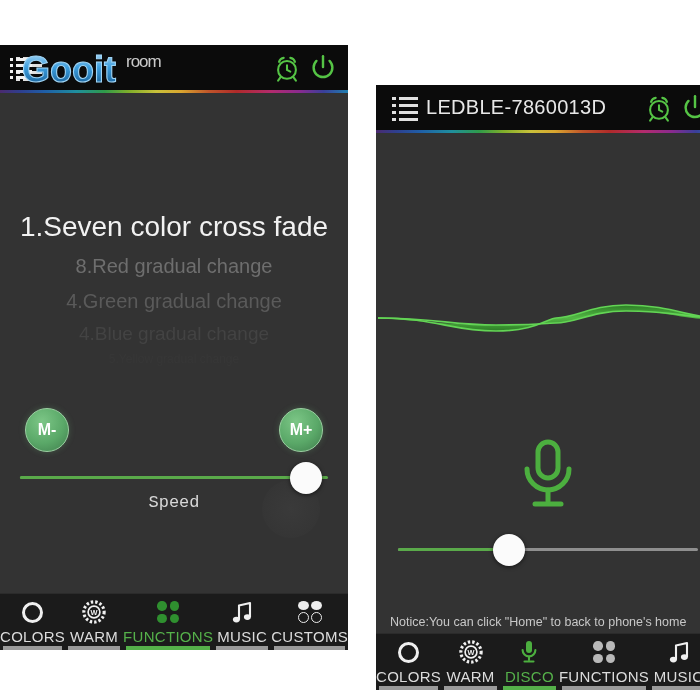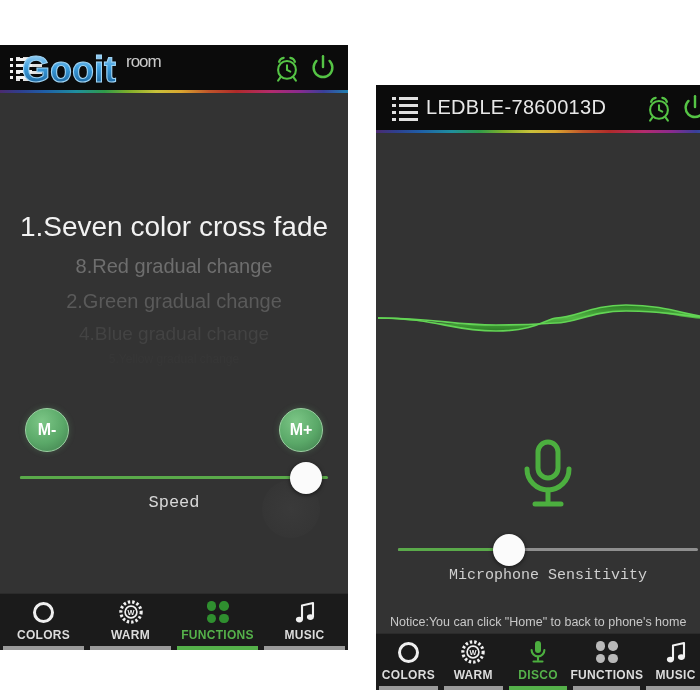--- a/index.html
+++ b/index.html
@@ -188,25 +188,24 @@
     display: flex;
     flex-direction: column;
     align-items: center;
     justify-content: flex-start;
     padding-top: 6px;
     position: relative;
   }
   .tab-icon { height: 24px; display: flex; align-items: center; justify-content: center; }
   .tab-label {
     margin-top: 4px;
-    font-size: 12px;
+    font-size: 15px;
     letter-spacing: .3px;
     color: #dcdcdc;
     white-space: nowrap;
-    font-weight: bold;
   }
   .tab.active .tab-label { color: #55b14a; }
   .tab-underline {
     position: absolute;
     left: 3px; right: 3px; bottom: 0;
     height: 4px;
     background: #9a9a9a;
   }
   .tab.active .tab-underline { background: #55b14a; }
 
@@ -315,21 +314,21 @@
       </div>
     </div>
 
     <div class="rainbow"></div>
 
     <div class="body">
 
       <div class="func-list">
         <div class="func-item i0">1.Seven color cross fade</div>
         <div class="func-item i1">8.Red  gradual change</div>
-        <div class="func-item i2">2.Green gradual change</div>
+        <div class="func-item i2">4.Green gradual change</div>
         <div class="func-item i3">4.Blue gradual change</div>
         <div class="func-item i4">5.Yellow gradual change</div>
       </div>
 
       <div class="mbtn minus">
         <span>M-</span>
       </div>
       <div class="mbtn plus">
         <span>M+</span>
       </div>
@@ -381,20 +380,32 @@
       </div>
       <div class="tab">
         <div class="tab-icon">
           <svg width="22" height="24" viewBox="0 0 22 24">
             <path d="M8 19.5 L8 5.5 L19 3 L19 17" fill="none" stroke="#f0f0f0" stroke-width="2.1" stroke-linejoin="round"></path>
             <ellipse cx="5.4" cy="19.6" rx="3.5" ry="2.8" fill="#f0f0f0"></ellipse>
             <ellipse cx="16.4" cy="17.1" rx="3.5" ry="2.8" fill="#f0f0f0"></ellipse>
           </svg>
         </div>
         <div class="tab-label">MUSIC</div>
+        <div class="tab-underline"></div>
+      </div>
+      <div class="tab">
+        <div class="tab-icon">
+          <div class="ic-customs">
+            <span class="fill"></span>
+              <span class="fill"></span>
+            <span class="out"></span>
+              <span class="out"></span>
+          </div>
+        </div>
+        <div class="tab-label">CUSTOMS</div>
         <div class="tab-underline"></div>
       </div>
     </div>
   </div>
 
   <div class="panel" id="panel-right">
 
     <div class="header">
       <div class="hdr-icon">
         <div class="menu-icon">
@@ -471,21 +482,20 @@
           <path d="M31 52 L31 63" stroke="#4caf3f" stroke-width="5" stroke-linecap="round"></path>
           <path d="M18 66 L44 66" stroke="#4caf3f" stroke-width="5" stroke-linecap="round"></path>
         </svg>
       </div>
 
       <div class="slider-wrap" id="mic-slider">
         <div class="slider-track">
           <div class="slider-fill" id="mic-fill" style="width: 37%;"></div>
           <div class="slider-thumb" id="mic-thumb" style="left: 37%;"></div>
         </div>
-        <div class="slider-label">Microphone Sensitivity</div>
       </div>
 
       <div class="notice">Notice:You can click "Home" to back to phone's home screen,and play music by any app.Then,your lighting will dance with music.</div>
 
     </div>
 
     <div class="tabbar">
       <div class="tab">
         <div class="tab-icon">
           <div class="ic-ring"></div>

